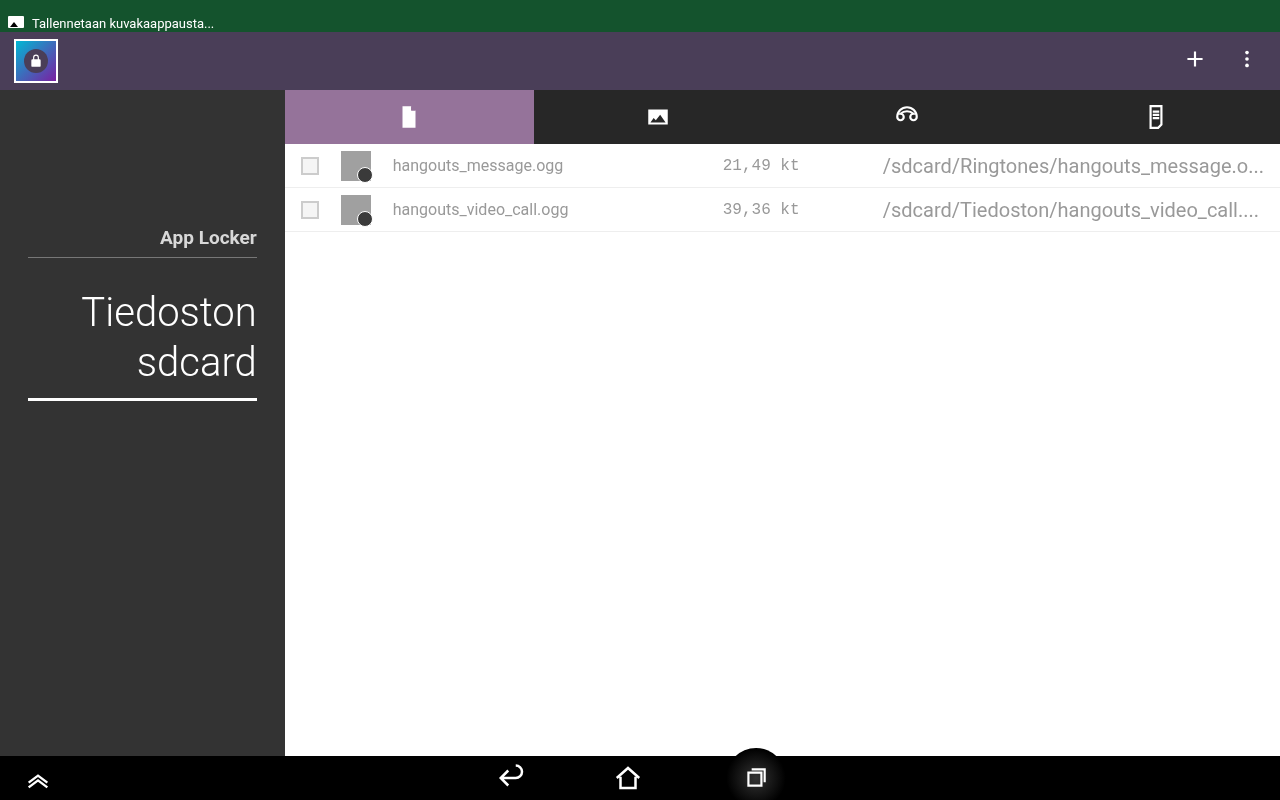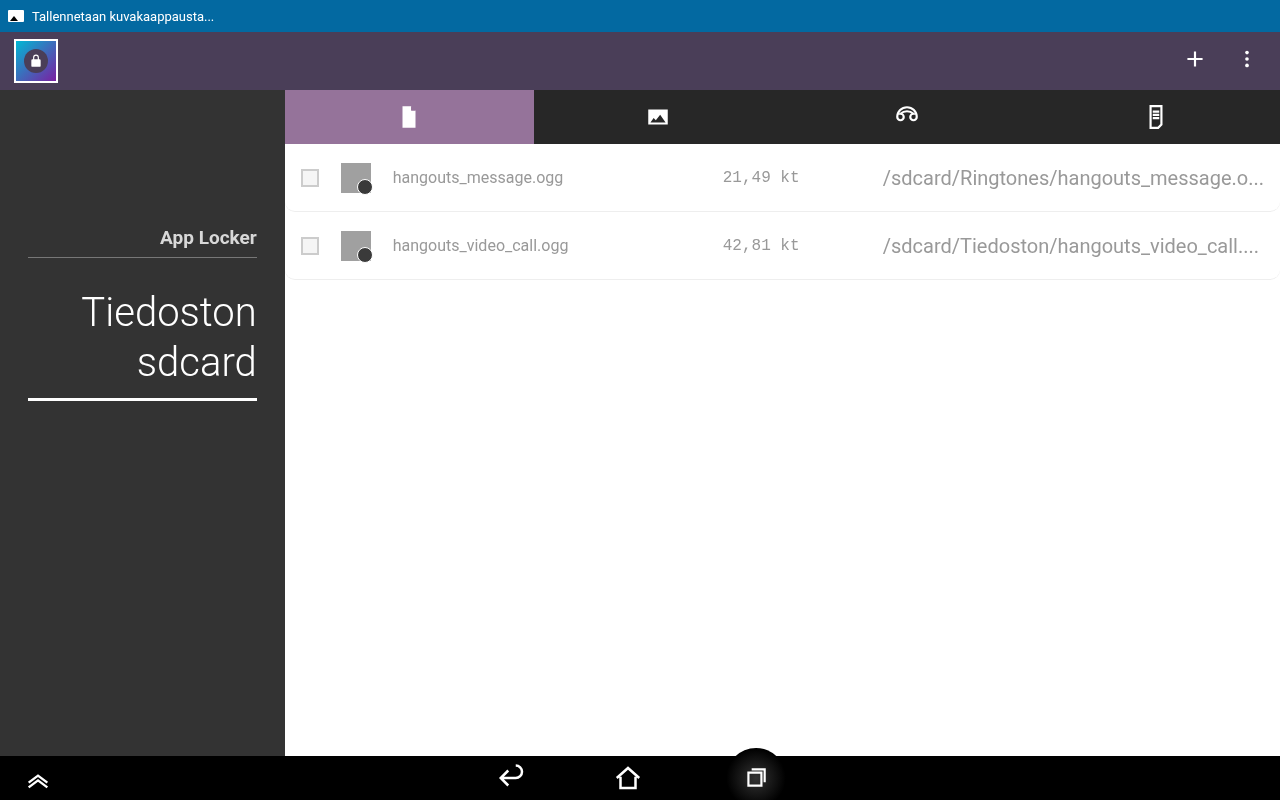--- a/index.html
+++ b/index.html
@@ -6,24 +6,23 @@
 body {
   width: 1280px;
   height: 800px;
   font-family: Roboto, Arial, sans-serif;
   background: #fff;
   overflow: hidden;
   position: relative;
 }
 .status-bar {
   height: 24px;
-  background: #0369a1;
+  background: #14532d;
   color: #fff;
   display: flex;
-  align-items: center;
   padding: 16px 8px;
   font-size: 13px;
 }
 .status-bar .pic-icon { width: 16px; height: 12px; background: #fff; margin-right: 8px; border-radius: 1px; position: relative; }
 .status-bar .pic-icon::after { content:""; position:absolute; bottom:1px; left:2px; width:0; height:0; border-left:4px solid transparent; border-right:4px solid transparent; border-bottom:5px solid #000;}
 .action-bar {
   height: 58px;
   background: #4a3e58;
   display: flex;
   align-items: center;
@@ -71,24 +70,23 @@
 }
 .main { flex:1; background:#fff; display:flex; flex-direction:column;}
 .tabs { display:flex; height: 54px; background:#272727; }
 .tab { flex:1; display:flex; align-items:center; justify-content:center; cursor:pointer;}
 .tab.active { background:#95739a; }
 .tab svg { fill:#fff; width:26px; height:26px; }
 .file-list { background:#fff; }
 .file-row {
   display:flex;
   align-items:center;
-  height: 68px;
+  height: 44px;
   padding: 0 16px;
   border-bottom: 1px solid #eee;
-  border-radius: 10px;
 }
 .checkbox {
   width: 18px; height: 18px;
   border: 2px solid #ccc;
   background: #f5f5f5;
   margin-right: 22px;
   flex-shrink:0;
 }
 .file-thumb {
   width: 30px; height:30px;
@@ -193,21 +191,21 @@
         <div class="checkbox"></div>
         <div class="file-thumb"></div>
         <div class="file-name">hangouts_message.ogg</div>
         <div class="file-size">21,49 kt</div>
         <div class="file-path">/sdcard/Ringtones/hangouts_message.o...</div>
       </div>
       <div class="file-row">
         <div class="checkbox"></div>
         <div class="file-thumb"></div>
         <div class="file-name">hangouts_video_call.ogg</div>
-        <div class="file-size">42,81 kt</div>
+        <div class="file-size">39,36 kt</div>
         <div class="file-path">/sdcard/Tiedoston/hangouts_video_call....</div>
       </div>
     </div>
   </div>
 </div>
 
 <div class="nav-bar">
   <div class="nav-left">
     <div class="nav-btn">
       <svg width="28" height="28" viewBox="0 0 24 24">

